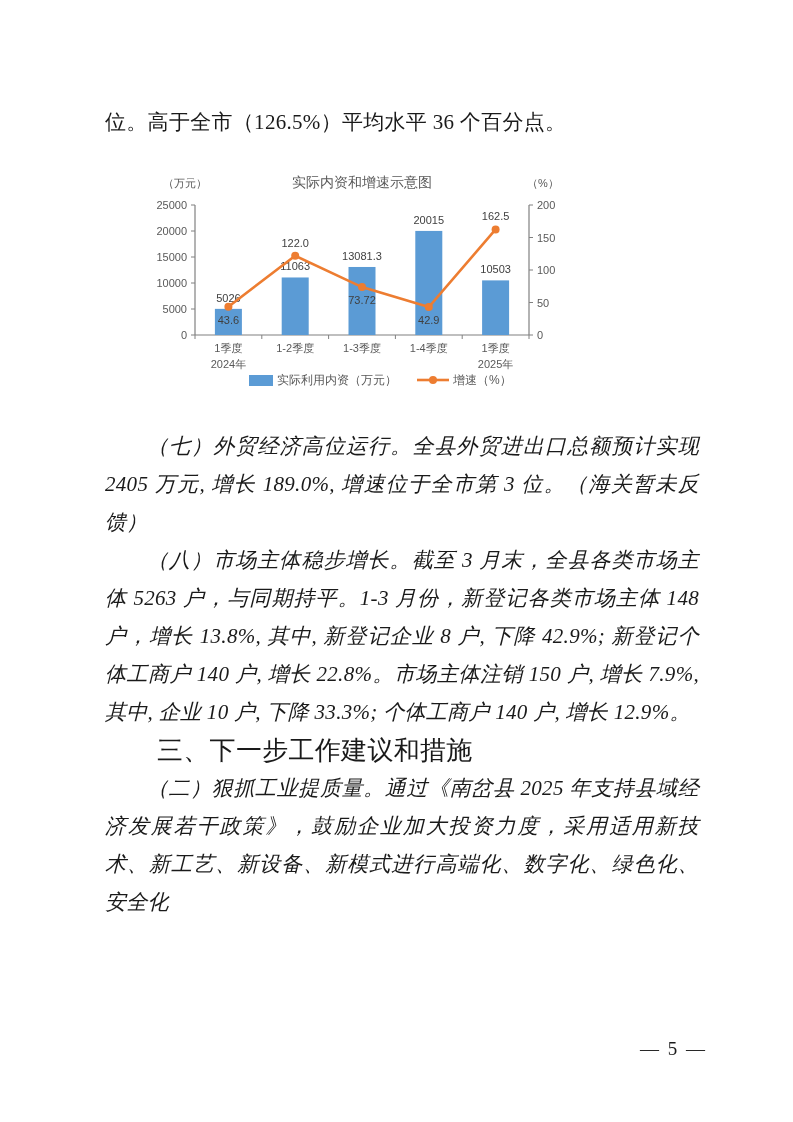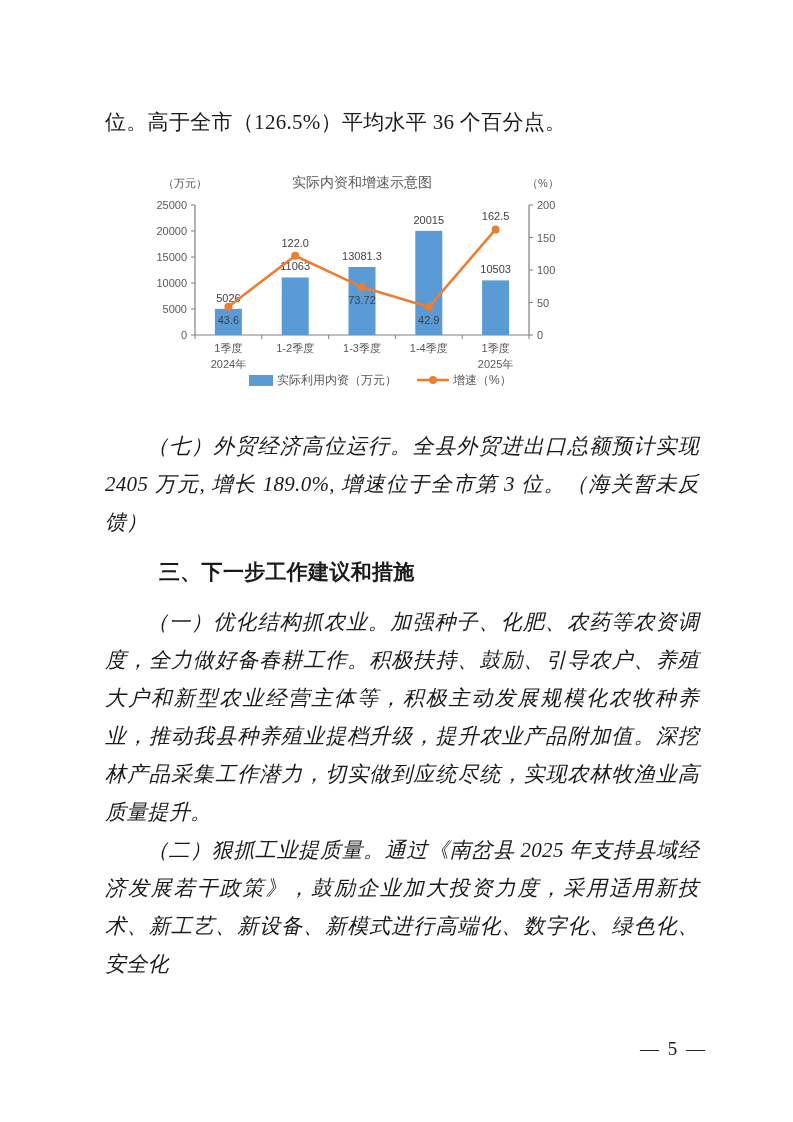--- a/index.html
+++ b/index.html
@@ -19,24 +19,24 @@
   p.body-text {
     margin: 0;
     font-size: 21px;
     line-height: 38px;
     text-align: justify;
     text-justify: inter-ideograph;
     letter-spacing: 0.3px;
   }
   p.body-text.indent { text-indent: 2em; font-style: italic; }
   h3.section-heading {
-    margin: 12px;
-    font-size: 21px;
+    margin: 0;
+    font-size: 26px;
     line-height: 38px;
-    font-weight: bold;
+    font-weight: normal;
     font-family: "Liberation Sans", "DejaVu Sans", sans-serif;
     text-indent: 2em;
     letter-spacing: 0.3px;
   }
   figure.chart-figure {
     margin: 30px 0 28px 40px;
     width: 432px;
     height: 228px;
   }
   .page-number {
@@ -122,24 +122,24 @@
         <rect x="104" y="204" width="24" height="11" fill="#5B9BD5"></rect>
         <text x="132" y="213" font-size="12" fill="#595959" font-family="&quot;Liberation Sans&quot;,&quot;DejaVu Sans&quot;,sans-serif">实际利用内资（万元）</text>
         <line x1="272" y1="209" x2="304" y2="209" stroke="#ED7D31" stroke-width="2.6"></line>
         <circle cx="288" cy="209" r="4" fill="#ED7D31"></circle>
         <text x="308" y="213" font-size="12" fill="#595959" font-family="&quot;Liberation Sans&quot;,&quot;DejaVu Sans&quot;,sans-serif">增速（%）</text>
       </svg>
   </figure>
 
   <div id="paras-section2">
       <p class="body-text indent">（七）外贸经济高位运行。全县外贸进出口总额预计实现 2405 万元, 增长 189.0%, 增速位于全市第 3 位。（海关暂未反馈）</p>
+      <p class="body-text indent">（八）市场主体稳步增长。截至 3 月末，全县各类市场主体 5263 户，与同期持平。1-3 月份，新登记各类市场主体 148 户，增长 13.8%, 其中, 新登记企业 8 户, 下降 42.9%; 新登记个体工商户 140 户, 增长 22.8%。市场主体注销 150 户, 增长 7.9%, 其中, 企业 10 户, 下降 33.3%; 个体工商户 140 户, 增长 12.9%。</p>
     </div>
 
   <h3 class="section-heading">三、下一步工作建议和措施</h3>
 
   <div id="paras-section3">
-      <p class="body-text indent">（一）优化结构抓农业。加强种子、化肥、农药等农资调度，全力做好备春耕工作。积极扶持、鼓励、引导农户、养殖大户和新型农业经营主体等，积极主动发展规模化农牧种养业，推动我县种养殖业提档升级，提升农业产品附加值。深挖林产品采集工作潜力，切实做到应统尽统，实现农林牧渔业高质量提升。</p>
       <p class="body-text indent">（二）狠抓工业提质量。通过《南岔县 2025 年支持县域经济发展若干政策》，鼓励企业加大投资力度，采用适用新技术、新工艺、新设备、新模式进行高端化、数字化、绿色化、安全化</p>
     </div>
 
 </div>
 
 <div class="page-number">— 5 —</div>
 
 </body></html>

